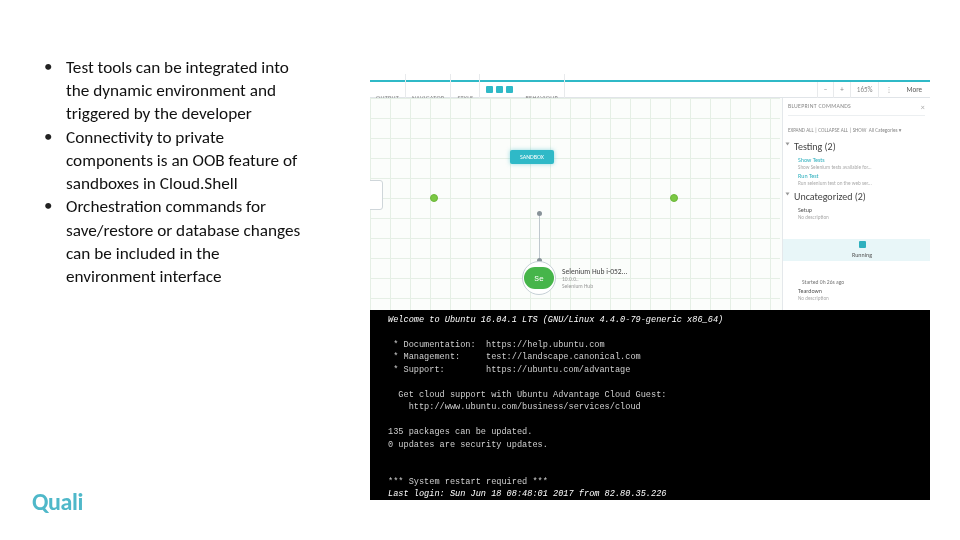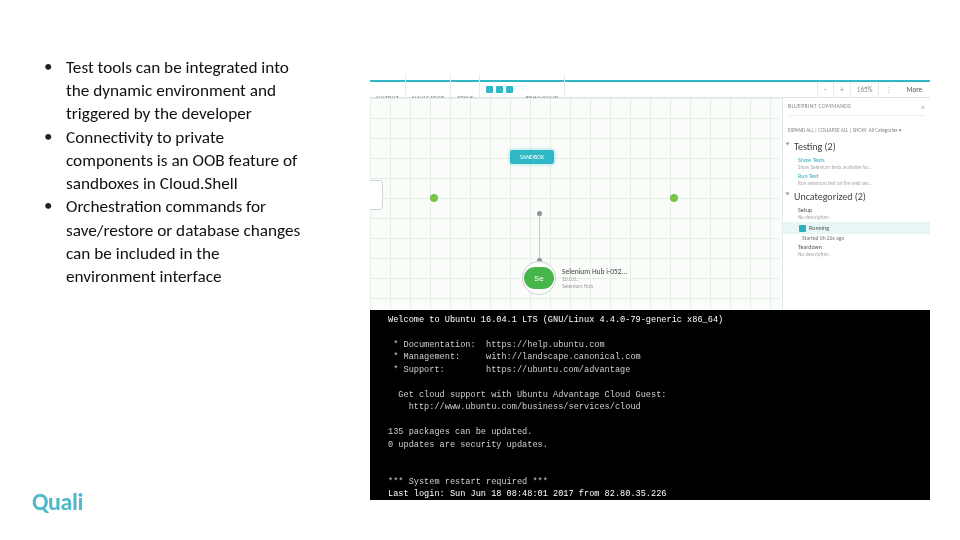--- a/index.html
+++ b/index.html
@@ -44,25 +44,25 @@
   .side { position: absolute; left: 412px; top: 18px; width: 148px; height: 212px; background: #fff; border-left: 1px solid #e4e8eb; font-size: 6px; color: #555; padding: 4px 5px; }
   .side-hd { font-size: 5.8px; color: #888; letter-spacing: .3px; display: flex; justify-content: space-between; border-bottom: 1px solid #eceff1; padding-bottom: 3px; margin-bottom: 11px; }
   .side-hd .x { font-size: 8px; color: #aaa; }
   .side-ctrl { font-size: 5.2px; color: #888; margin-bottom: 4px; }
   .side-ctrl .lnk { color: #888; }
   .cat { font-size: 10px; color: #444; padding: 3px 0 2px 6px; position: relative; }
   .cat::before { content: ""; position: absolute; left: -2px; top: 5px; width: 0; height: 0; border-left: 3px solid #999; border-top: 2.5px solid transparent; border-bottom: 2.5px solid transparent; transform: rotate(90deg); }
   .cmd { font-size: 6px; padding: 1px 0 1px 10px; }
   .cmd .t { color: #2fb0be; }
   .cmd .d { color: #aaa; font-size: 5.2px; display: block; }
-  .row-run { background: #e8f6f8; margin: 1px -5px; padding: 2px 5px 2px 16px; display: flex; align-items: center; gap: 3px; }
+  .row-run { background: #e8f6f8; margin: 18px -5px; padding: 2px 5px 2px 16px; display: flex; align-items: center; gap: 3px; flex-direction: column; }
   .run-ico { width: 7px; height: 7px; border-radius: 1px; background: #2fb0be; }
   .sub-i { padding-left: 14px; font-size: 5.6px; color: #777; }
   .term { position: relative; width: 560px; height: 190px; background: #000; color: #cfcfcf; font-family: "Courier New", monospace; font-size: 8.6px; line-height: 1.45; padding: 4px 8px 4px 18px; white-space: pre; overflow: hidden; }
-  .term .w { color: #fff; }
+  .term .w { color: #fff; font-style: italic; }
   .cloud-svg { width: 22px; height: 16px; }
 </style>
 </head>
 <body>
 
 <div class="slide">
   <div class="left-col">
     <ul>
       <li>Test tools can be integrated into the dynamic environment and triggered by the developer</li>
       <li>Connectivity to private components is an OOB feature of sandboxes in Cloud.Shell</li>
@@ -145,21 +145,21 @@
         <div class="cmd">
           <span class="t" style="color:#555">Teardown</span>
           <span class="d">No description</span>
         </div>
       </div>
     </div>
 
     <div class="term"><span class="w">Welcome to Ubuntu 16.04.1 LTS (GNU/Linux 4.4.0-79-generic x86_64)</span>
 
 <span> * Documentation:  https://help.ubuntu.com</span>
-<span> * Management:     with://landscape.canonical.com</span>
+<span> * Management:     test://landscape.canonical.com</span>
 <span> * Support:        https://ubuntu.com/advantage</span>
 
 <span>  Get cloud support with Ubuntu Advantage Cloud Guest:</span>
 <span>    http://www.ubuntu.com/business/services/cloud</span>
 
 <span>135 packages can be updated.</span>
 <span>0 updates are security updates.</span>
 
 
 <span>*** System restart required ***</span>

